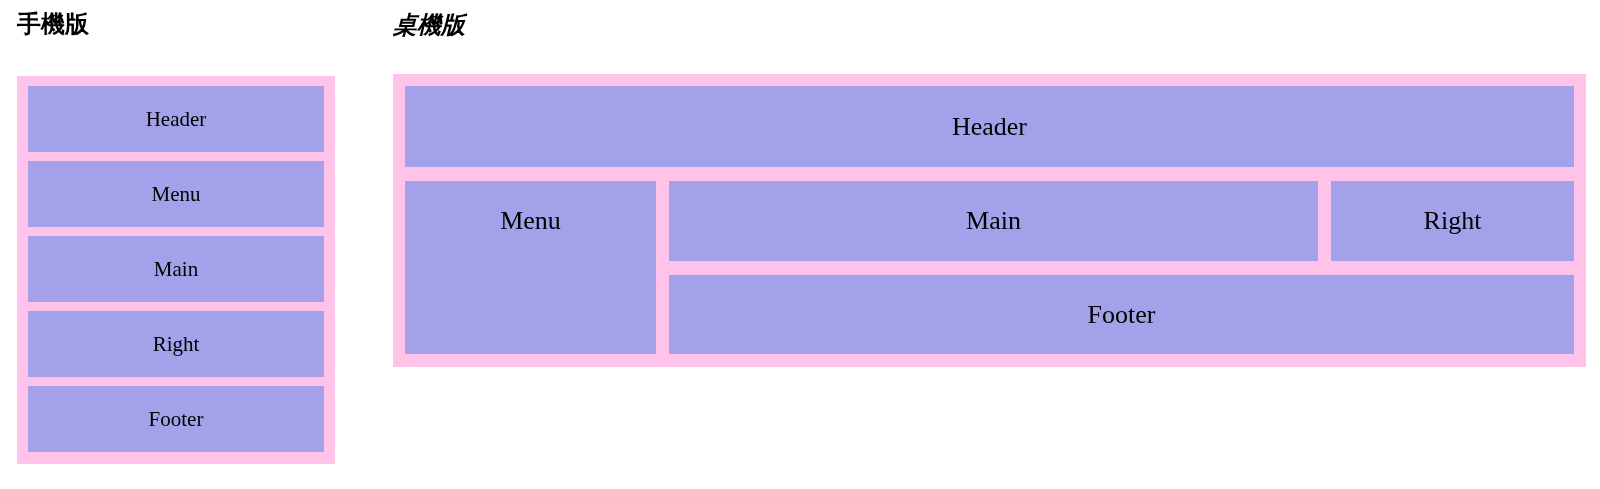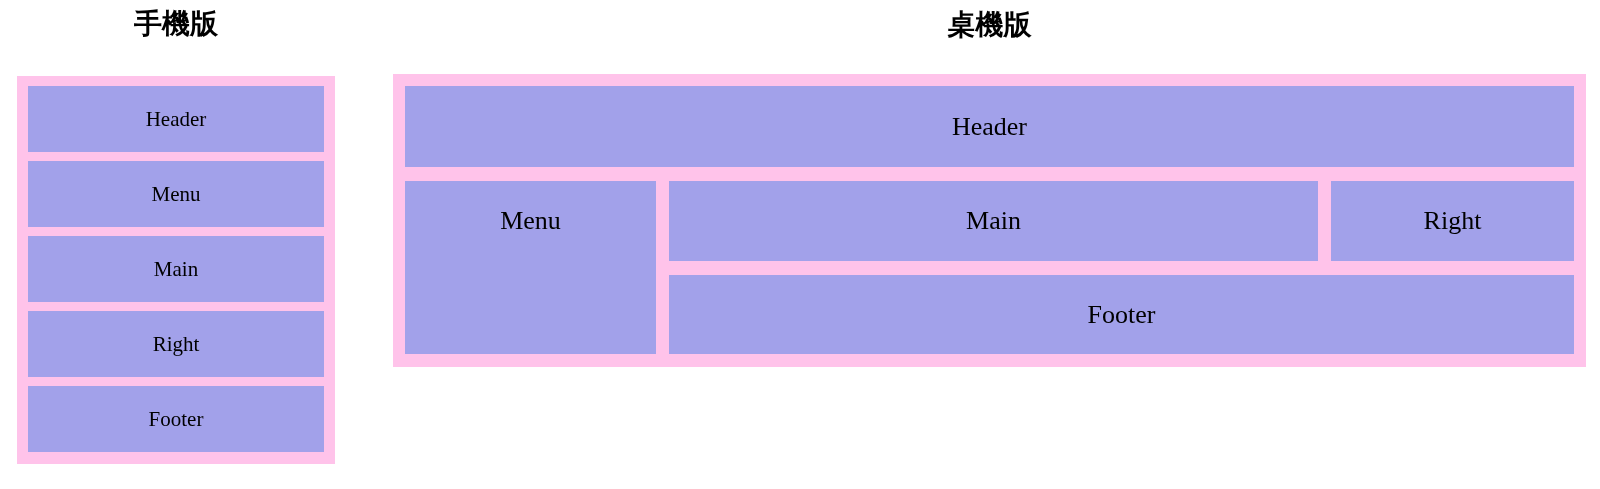--- a/index.html
+++ b/index.html
@@ -9,27 +9,27 @@
     position: relative;
     background: var(--page-bg, #ffffff);
     font-family: "Liberation Serif", serif;
     overflow: hidden;
   }
 
   .title {
     position: absolute;
     font-family: "Liberation Sans", sans-serif;
     font-weight: bold;
-    font-size: 28px;
+    font-size: 24px;
     line-height: 36px;
-    text-align: center;
+    text-align: left;
     color: var(--text, #000);
   }
   .mobile-title  { left: 17px;  top: 6px; width: 318px; }
-  .desktop-title { left: 393px; top: 7px; width: 1193px; }
+  .desktop-title { left: 393px; top: 7px; width: 1193px; font-style: italic; }
 
   
   .mobile-container {
     position: absolute;
     left: 17px; top: 76px;
     width: 318px; height: 388px;
     box-sizing: border-box;
     padding: 10px 11px;
     background: var(--pink, #ffc3ea);
     display: flex;

